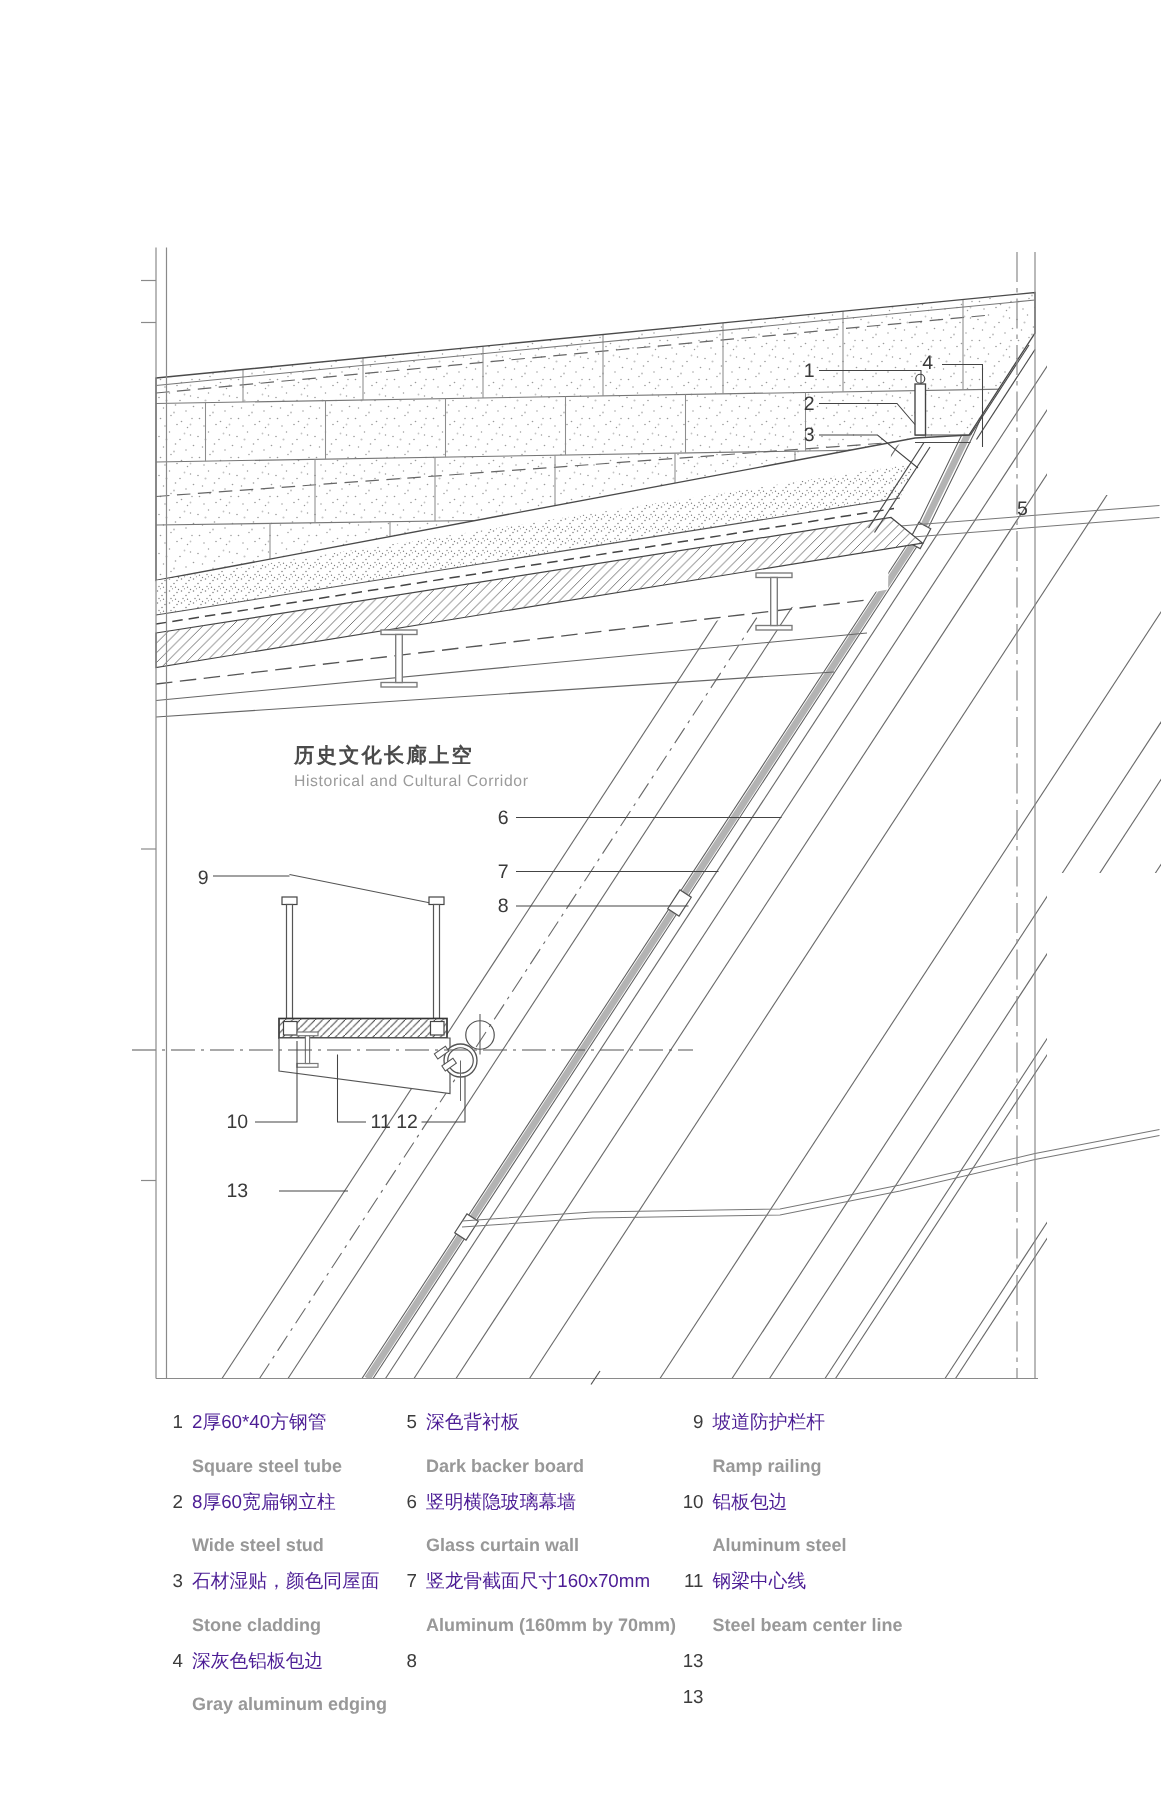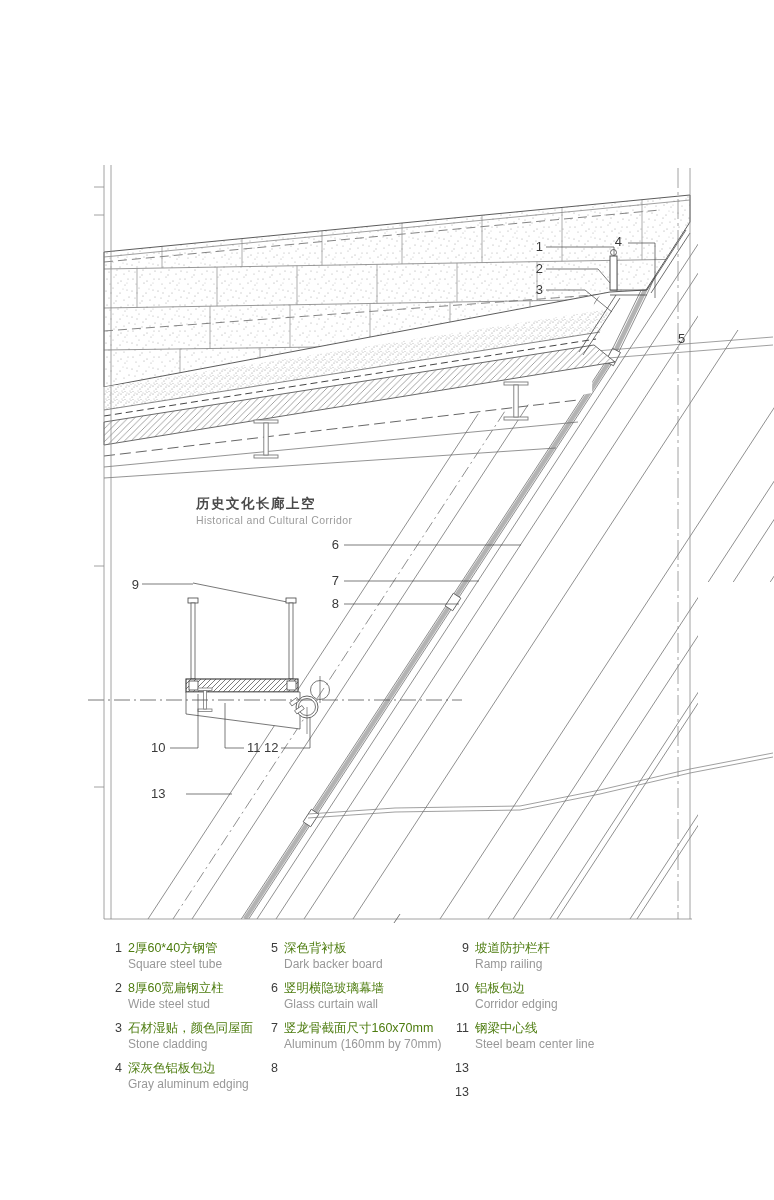--- a/index.html
+++ b/index.html
@@ -8,22 +8,22 @@
   svg{position:absolute;left:0;top:0;}
   svg text{font-family:"Liberation Sans","DejaVu Sans",sans-serif;}
   .co{font-size:13px;fill:#3a3a3a;}
   .zh-title{font-size:13.5px;fill:#4a4a4a;font-weight:bold;letter-spacing:1.5px;}
   .en-title{font-size:10.5px;fill:#9b9b9b;letter-spacing:.4px;}
   .legend{position:absolute;top:941px;font-size:12.5px;color:#3c3c3c;}
   .legend .li{display:flex;margin-bottom:9px;line-height:15px;}
   .legend .num{flex:0 0 auto;text-align:right;margin-right:6px;color:#3c3c3c;}
   .c12 .num{width:10px;}
   .c3  .num{width:17px;}
-  .legend .zh{color:#4d7c0f;}
-  .legend .en{color:#989898;font-size:12px;margin-top:1px;}
+  .legend .zh{color:#4c1d95;}
+  .legend .en{color:#989898;font-size:12px;margin-top:14px;font-weight:bold;}
   #col1{left:112px;width:170px;}
   #col2{left:268px;width:185px;}
   #col3{left:452px;width:220px;}
 </style>
 </head>
 <body>
 
 <div class="stage">
 
 <svg id="dwg" width="774" height="935" viewBox="0 0 774 935">
@@ -329,21 +329,21 @@
         <span class="num">9</span>
         <div>
           <div class="zh">坡道防护栏杆</div>
           <div class="en">Ramp railing</div>
         </div>
       </div>
     <div class="li">
         <span class="num">10</span>
         <div>
           <div class="zh">铝板包边</div>
-          <div class="en">Corridor edging</div>
+          <div class="en">Aluminum steel</div>
         </div>
       </div>
     <div class="li">
         <span class="num">11</span>
         <div>
           <div class="zh">钢梁中心线</div>
           <div class="en">Steel beam center line</div>
         </div>
       </div>
     <div class="li">

